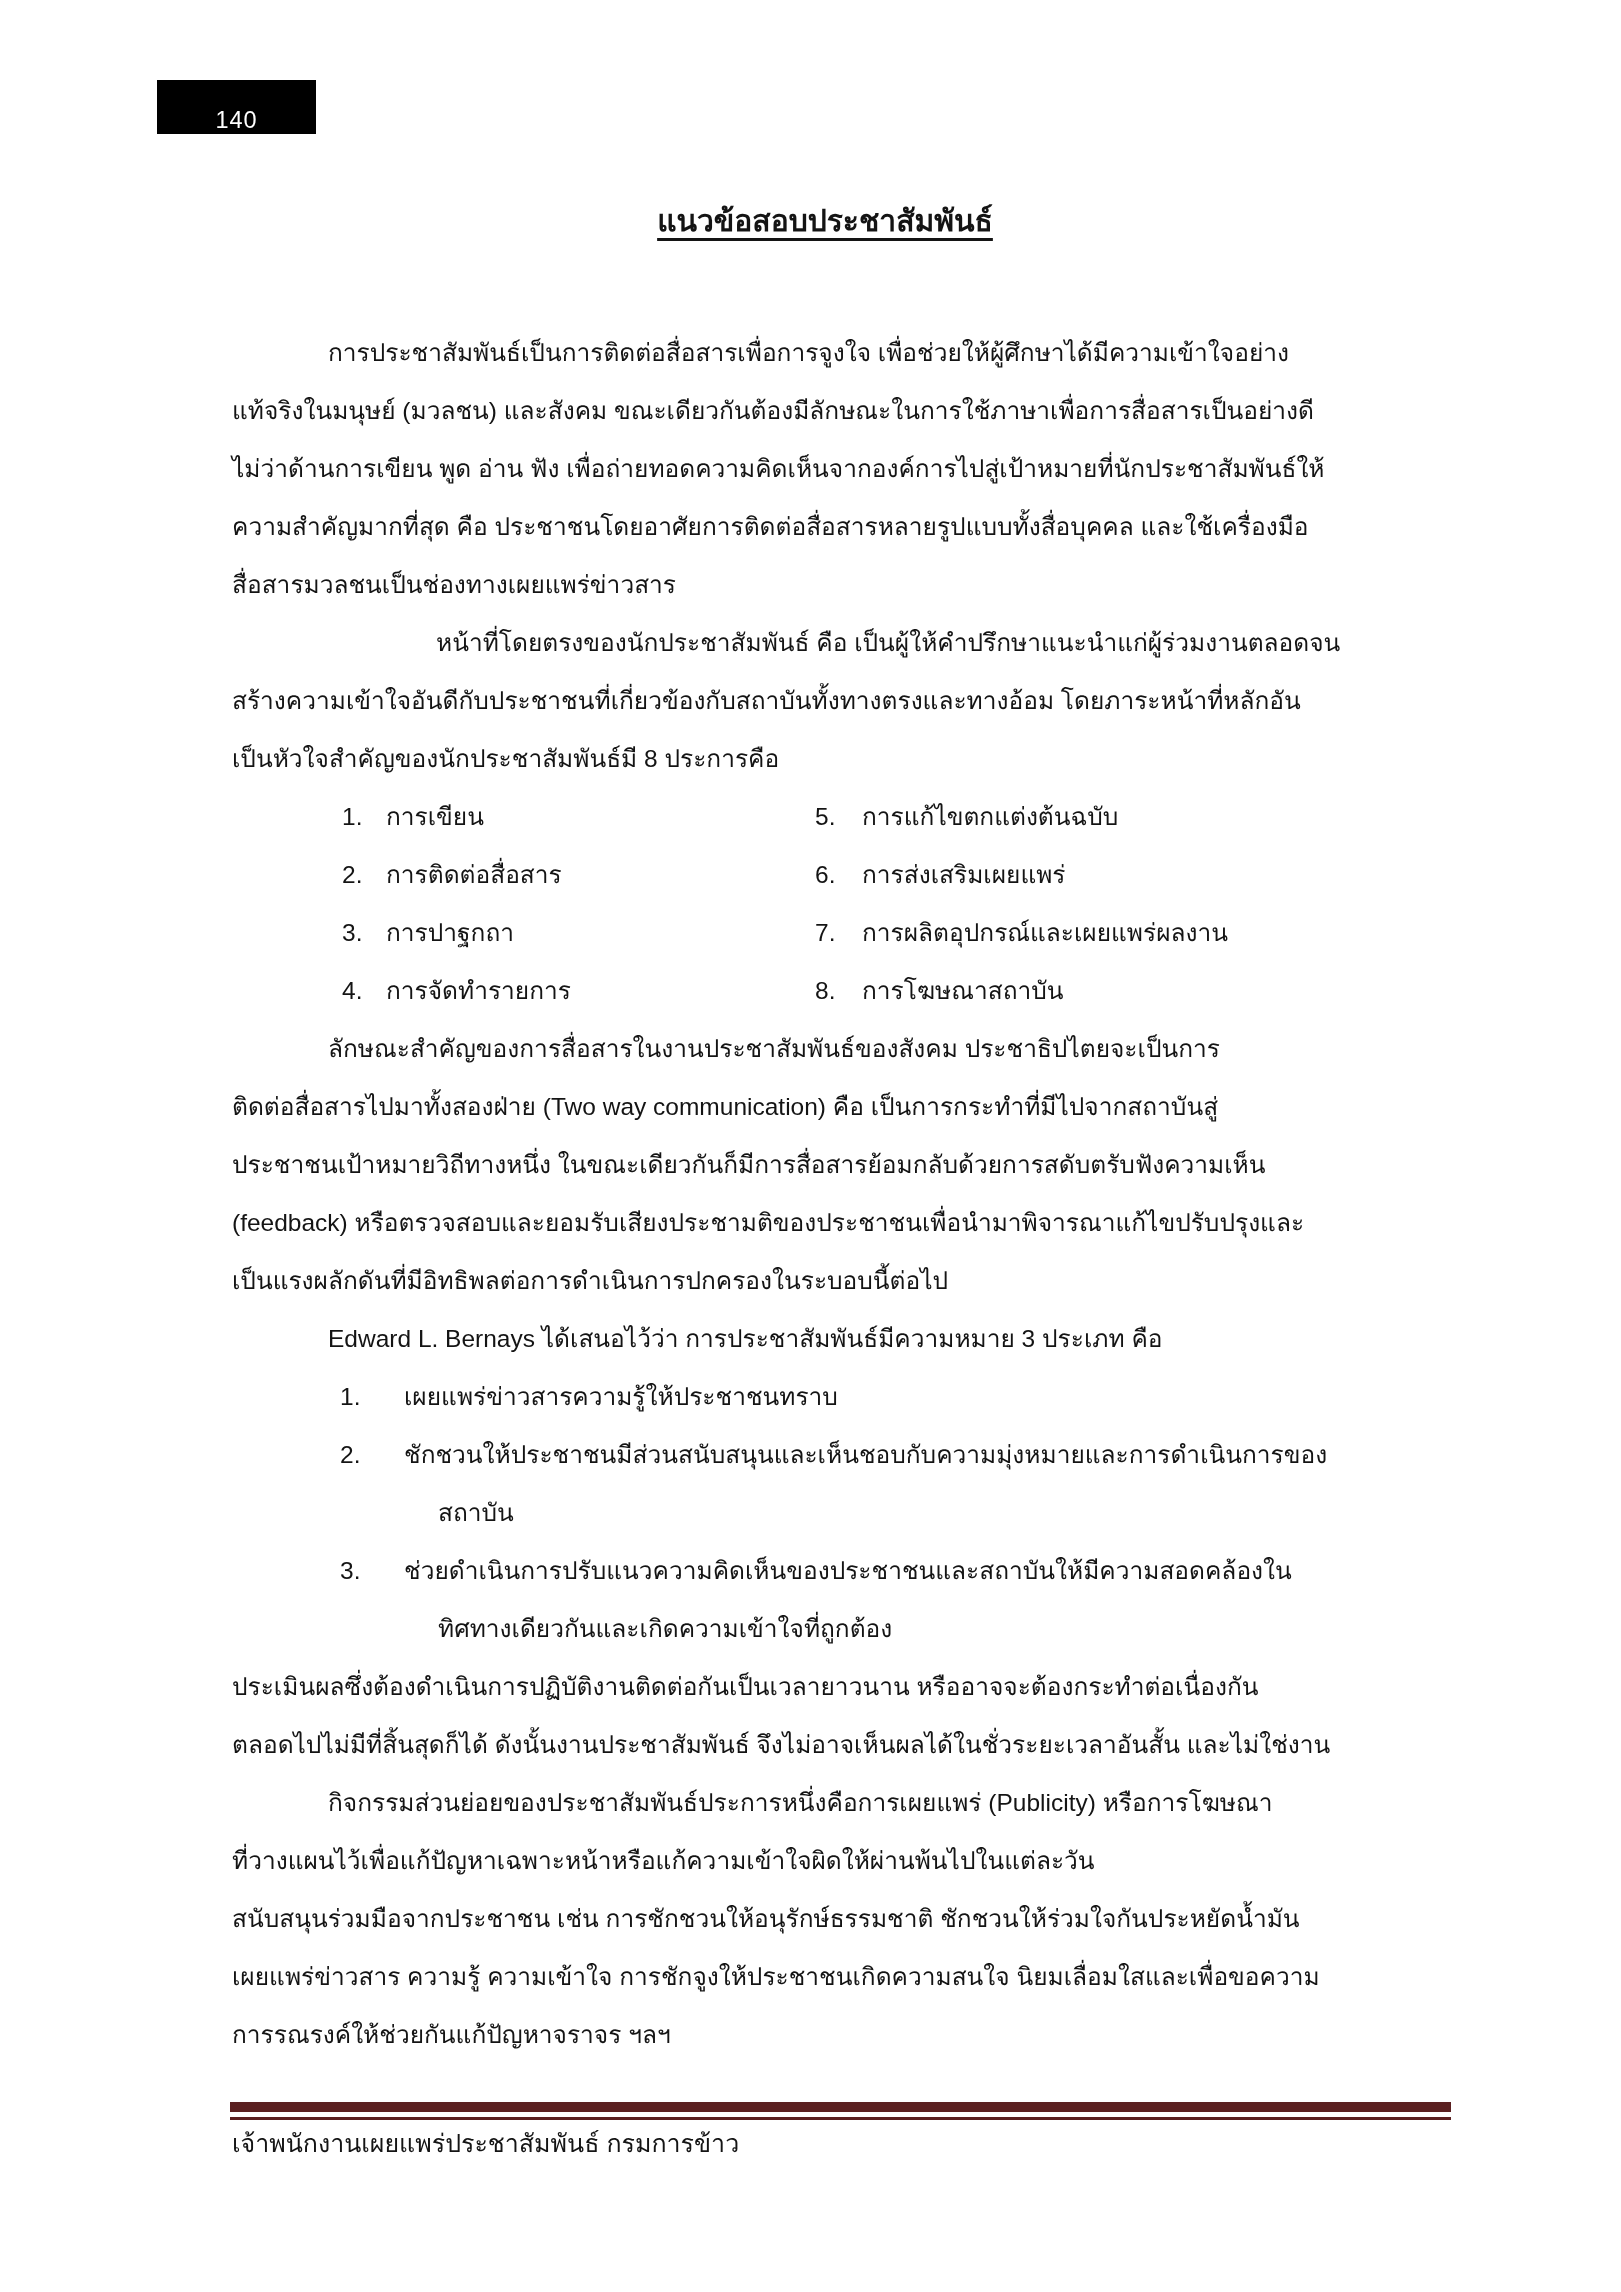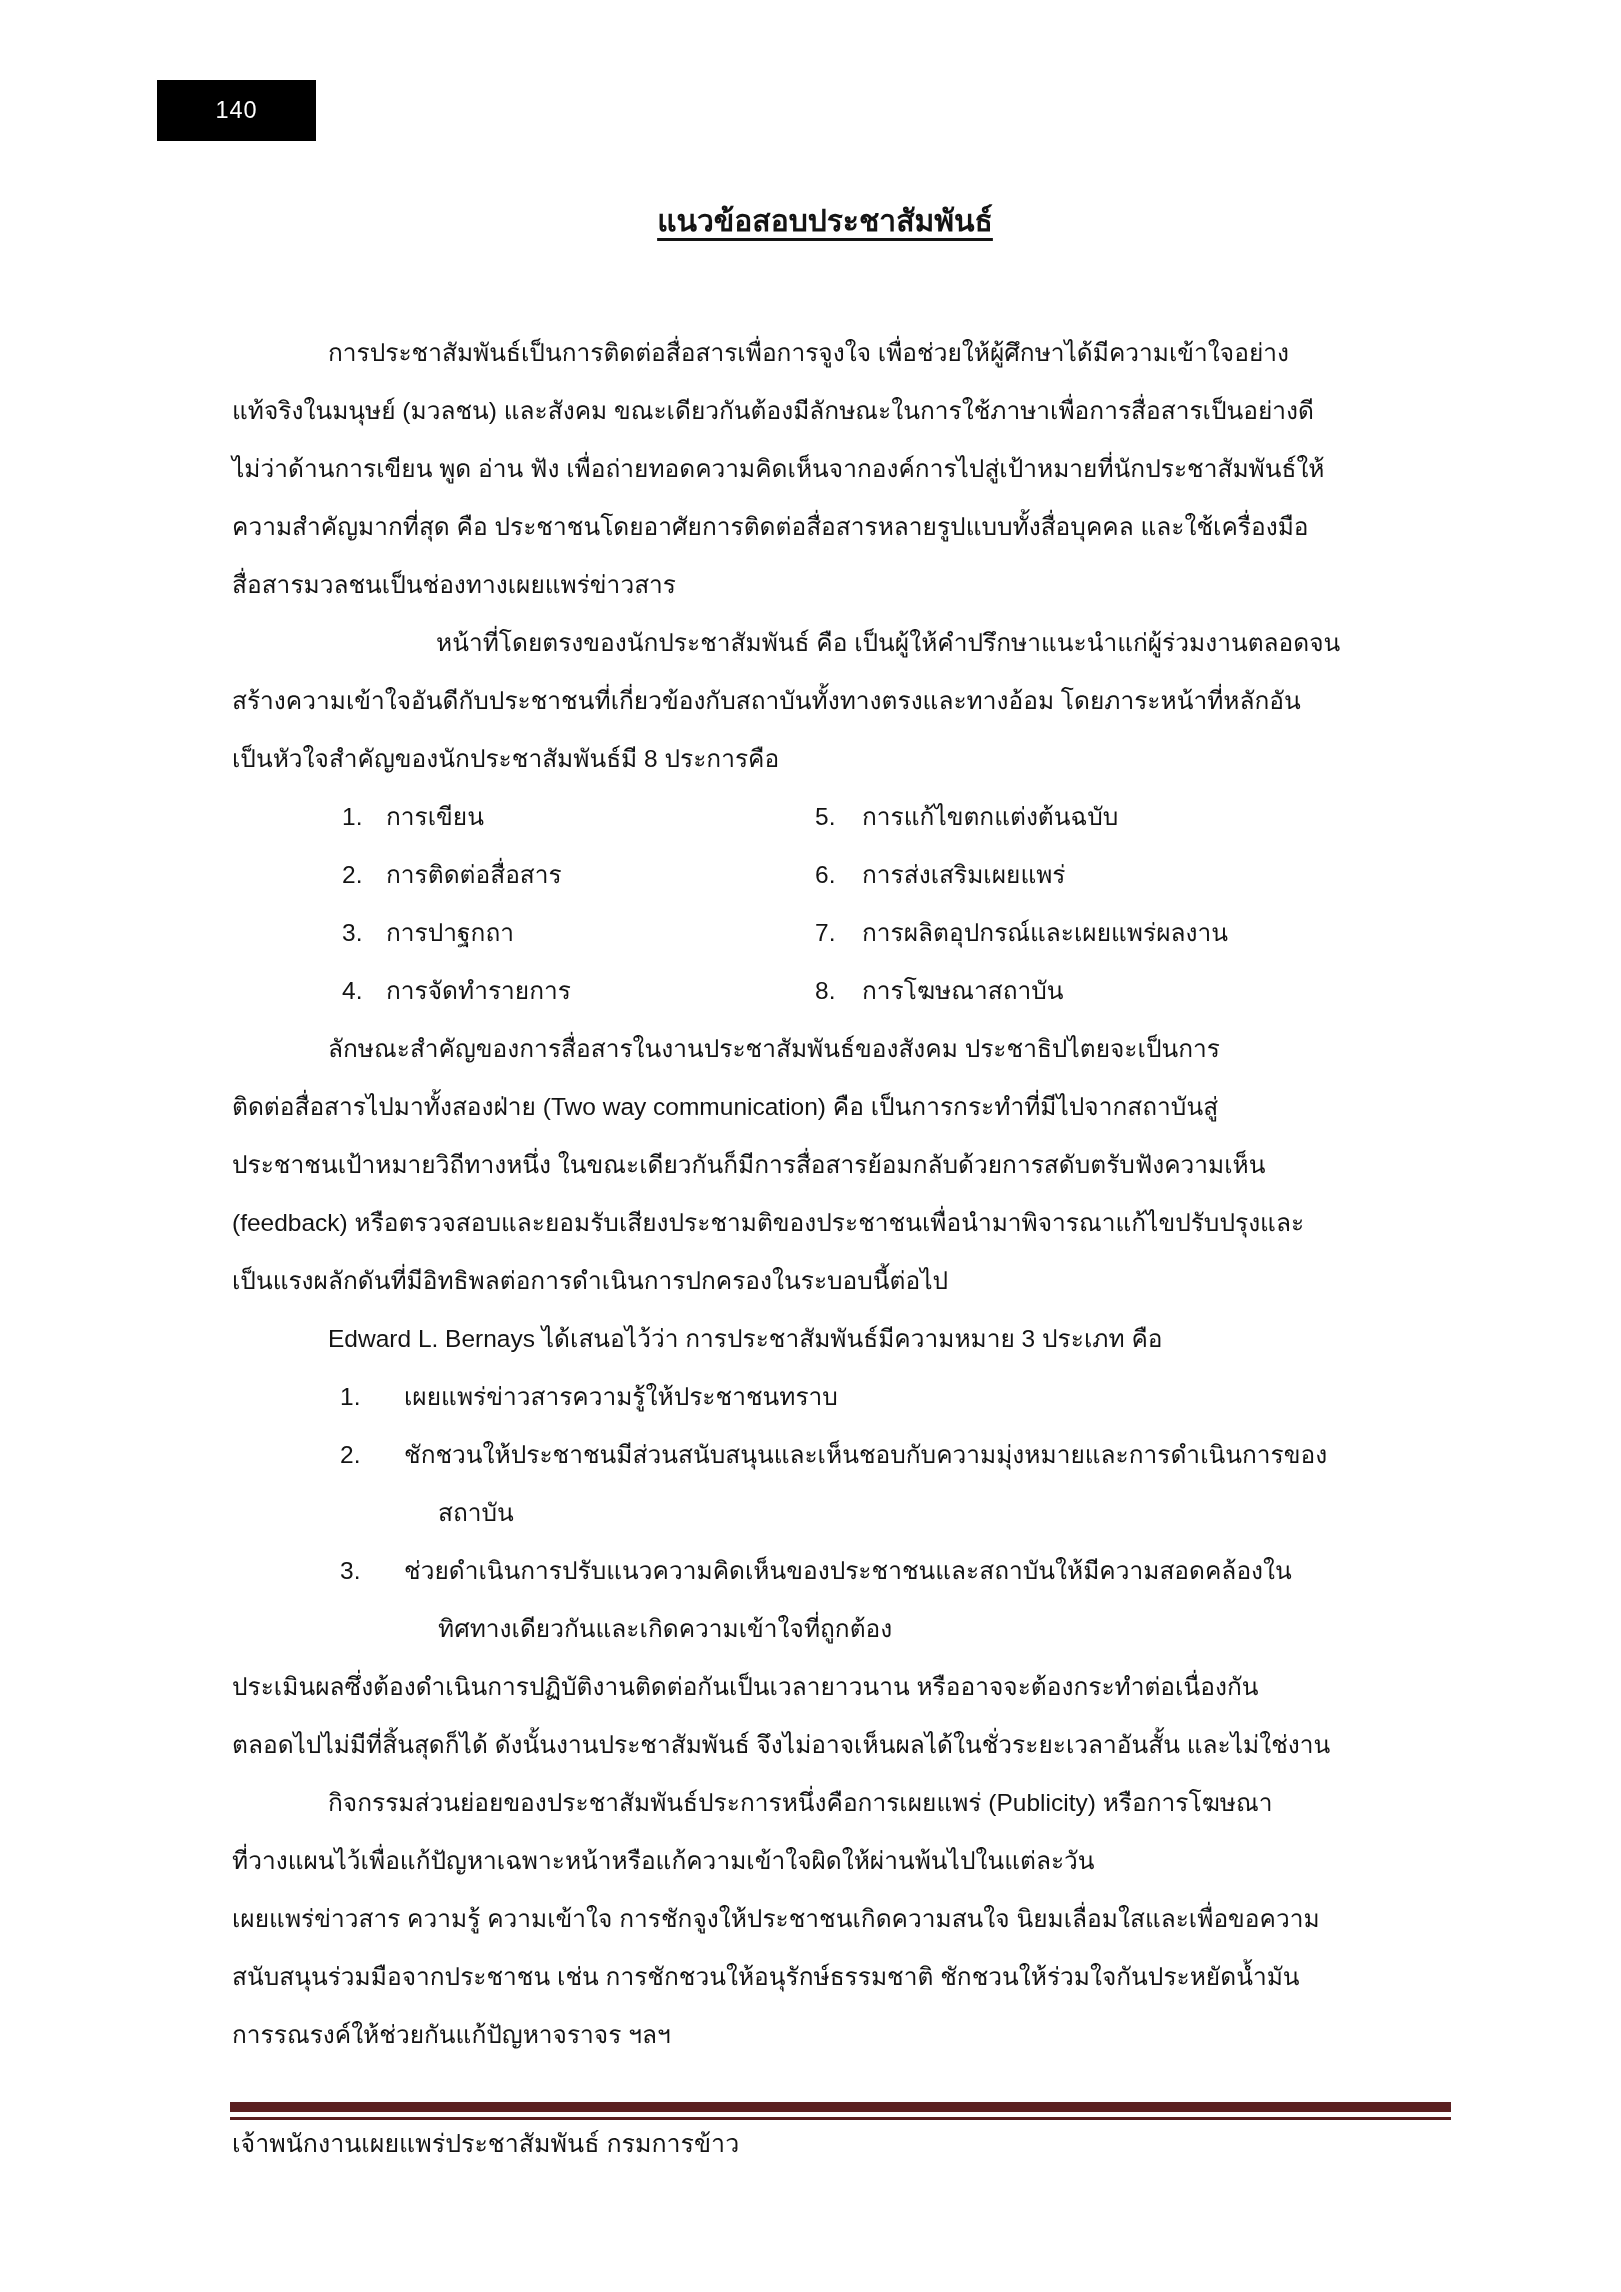--- a/index.html
+++ b/index.html
@@ -7,23 +7,23 @@
     position:relative;
     width:1621px; height:2293px;
     margin:0 auto;
     background:#ffffff;
     color:#141414;
     font-family:"Liberation Sans","DejaVu Sans",sans-serif;
     overflow:hidden;
   }
   .page-number-box {
     position:absolute; left:157px; top:80px;
-    width:159px; height:61px;
+    width:159px; height:54px;
     background:#000000; color:#ffffff;
-    display:flex; align-items:center; justify-content:center;
+    display:flex; align-items:flex-end; justify-content:center;
     font-size:23.5px; letter-spacing:1px;
   }
   .doc-title {
     position:absolute; left:215px; top:197px; width:1220px;
     text-align:center;
     font-size:30px; font-weight:bold;
     text-decoration:underline;
     text-underline-offset:6.9px;
   }
   .body-text {
@@ -111,22 +111,22 @@
     <div class="line">
       <span class="b-num">3.</span><span>ช่วยดำเนินการปรับแนวความคิดเห็นของประชาชนและสถาบันให้มีความสอดคล้องใน</span>
     </div>
     <div class="line b-cont">ทิศทางเดียวกันและเกิดความเข้าใจที่ถูกต้อง</div>
 
     <div class="line">ประเมินผลซึ่งต้องดำเนินการปฏิบัติงานติดต่อกันเป็นเวลายาวนาน หรืออาจจะต้องกระทำต่อเนื่องกัน</div>
     <div class="line">ตลอดไปไม่มีที่สิ้นสุดก็ได้ ดังนั้นงานประชาสัมพันธ์ จึงไม่อาจเห็นผลได้ในชั่วระยะเวลาอันสั้น และไม่ใช่งาน</div>
     <div class="line indent-1">กิจกรรมส่วนย่อยของประชาสัมพันธ์ประการหนึ่งคือการเผยแพร่ (Publicity) หรือการโฆษณา</div>
 
     <div class="line">ที่วางแผนไว้เพื่อแก้ปัญหาเฉพาะหน้าหรือแก้ความเข้าใจผิดให้ผ่านพ้นไปในแต่ละวัน</div>
+    <div class="line">สนับสนุนร่วมมือจากประชาชน เช่น การชักชวนให้อนุรักษ์ธรรมชาติ ชักชวนให้ร่วมใจกันประหยัดน้ำมัน</div>
     <div class="line">เผยแพร่ข่าวสาร ความรู้ ความเข้าใจ การชักจูงให้ประชาชนเกิดความสนใจ นิยมเลื่อมใสและเพื่อขอความ</div>
-    <div class="line">สนับสนุนร่วมมือจากประชาชน เช่น การชักชวนให้อนุรักษ์ธรรมชาติ ชักชวนให้ร่วมใจกันประหยัดน้ำมัน</div>
     <div class="line">การรณรงค์ให้ช่วยกันแก้ปัญหาจราจร ฯลฯ</div>
 
   </div>
 
   <div class="rule-thick"></div>
   <div class="rule-thin"></div>
   <div class="footer-line">เจ้าพนักงานเผยแพร่ประชาสัมพันธ์ กรมการข้าว</div>
 
 </div>
 

